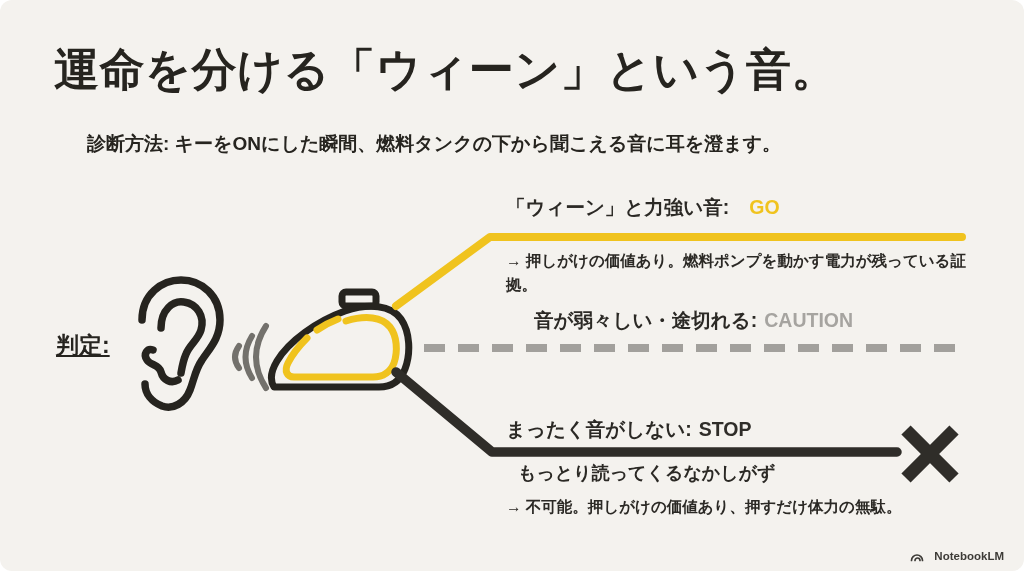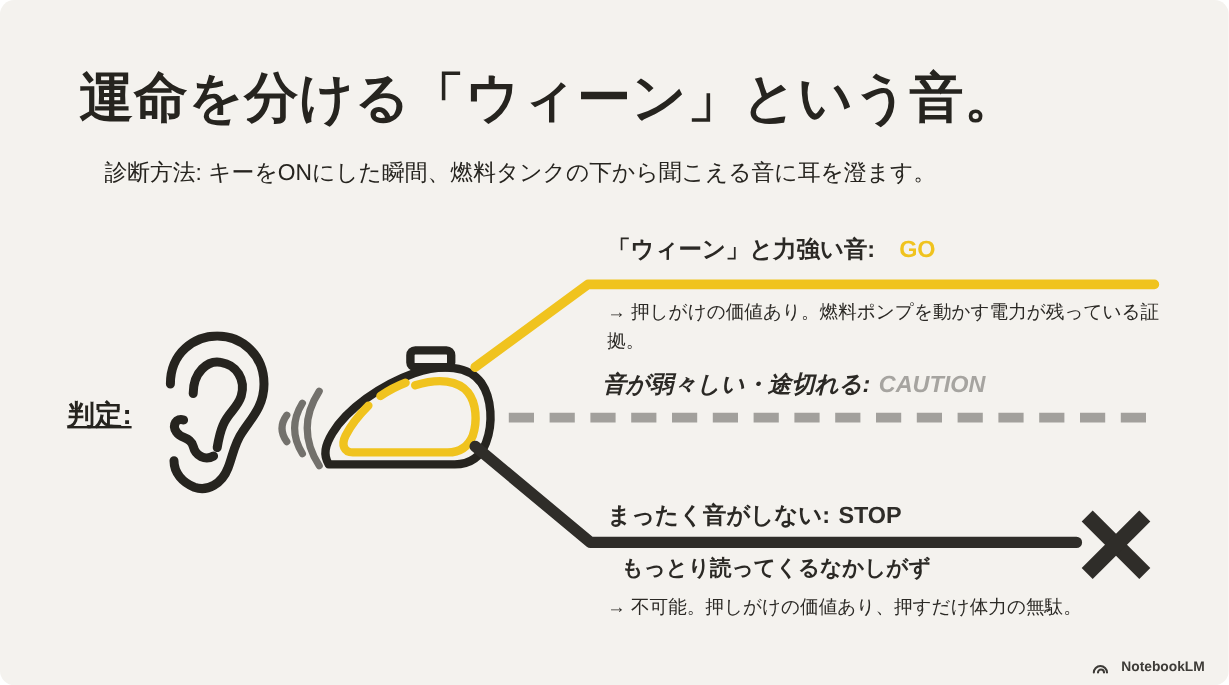--- a/index.html
+++ b/index.html
@@ -6,39 +6,39 @@
     --bg:#f4f2ee; --ink:#26241f; --yellow:#f0c31e; --gray:#a2a09c;
     --dark:#2f2d29; --wave:#73716c; --text:#2b2925; --caution:#a6a4a0;
   }
   html,body{margin:0;padding:0;background:#ffffff;}
   .canvas{
     position:relative;width:1024px;height:571px;background:var(--bg);
     border-radius:12px;overflow:hidden;
     font-family:"Liberation Sans","DejaVu Sans",sans-serif;
   }
   .title{
-    position:absolute;left:54px;top:40px;margin:12px;
+    position:absolute;left:54px;top:40px;margin:0;
     font-size:45px;font-weight:900;letter-spacing:.5px;color:var(--ink);
   }
   .subtitle{
     position:absolute;left:55px;top:131px;margin:0;
-    font-size:19px;font-weight:400;color:var(--ink);padding-left:32px;
+    font-size:19px;font-weight:700;color:var(--ink);padding-left:32px;
   }
   .hantei{
     position:absolute;left:56px;top:330px;
     font-size:23px;font-weight:800;color:var(--ink);text-decoration:underline;
   }
   .icon-abs{position:absolute;}
   .lines{position:absolute;left:0;top:0;pointer-events:none;}
   .branch-label{position:absolute;font-size:19.5px;font-weight:800;color:var(--text);white-space:nowrap;}
   .verdict{margin-left:7px;font-weight:800;}
   .v-go{color:var(--yellow);margin-left:20px;}
   .v-caution{color:var(--caution);}
   .v-stop{color:var(--dark);}
-  .desc{position:absolute;font-size:15.5px;font-weight:400;color:var(--text);line-height:1.55;margin:0;}
+  .desc{position:absolute;font-size:15.5px;font-weight:700;color:var(--text);line-height:1.55;margin:0;}
   .note{position:absolute;font-size:18px;font-weight:800;color:var(--text);white-space:nowrap;margin-left:12px;}
   .footer{
     position:absolute;right:20px;bottom:9px;display:flex;align-items:flex-end;gap:10px;
     font-size:11.5px;font-weight:700;color:#3d3b37;
   }
   .stroke-ink{stroke:var(--ink);} .stroke-yellow{stroke:var(--yellow);}
   .stroke-gray{stroke:var(--gray);} .stroke-dark{stroke:var(--dark);}
   .stroke-wave{stroke:var(--wave);}
 </style>
 </head>
@@ -86,21 +86,21 @@
         <line x1="954" y1="430" x2="906" y2="478"></line>
       </g>
     </g>
   </svg>
 
   <div class="branch-label" style="left:506px;top:194px;">
     <span>「ウィーン」と力強い音:</span><span class="verdict v-go">GO</span>
   </div>
   <p class="desc" style="left:506px;top:249px;width:478px;">→ 押しがけの価値あり。燃料ポンプを動かす電力が残っている証拠。</p>
 
-  <div class="branch-label" style="left:502px;top:307px;font-style:italic;">
+  <div class="branch-label" style="left:534px;top:307px;">
     <span>音が弱々しい・途切れる:</span><span class="verdict v-caution">CAUTION</span>
   </div>
 
   <div class="branch-label" style="left:506px;top:416px;">
     <span>まったく音がしない:</span><span class="verdict v-stop">STOP</span>
   </div>
   <div class="note" style="left:506px;top:461px;">もっとり読ってくるなかしがず</div>
   <p class="desc" style="left:506px;top:495px;width:500px;">→ 不可能。押しがけの価値あり、押すだけ体力の無駄。</p>
 
   <div class="footer">

